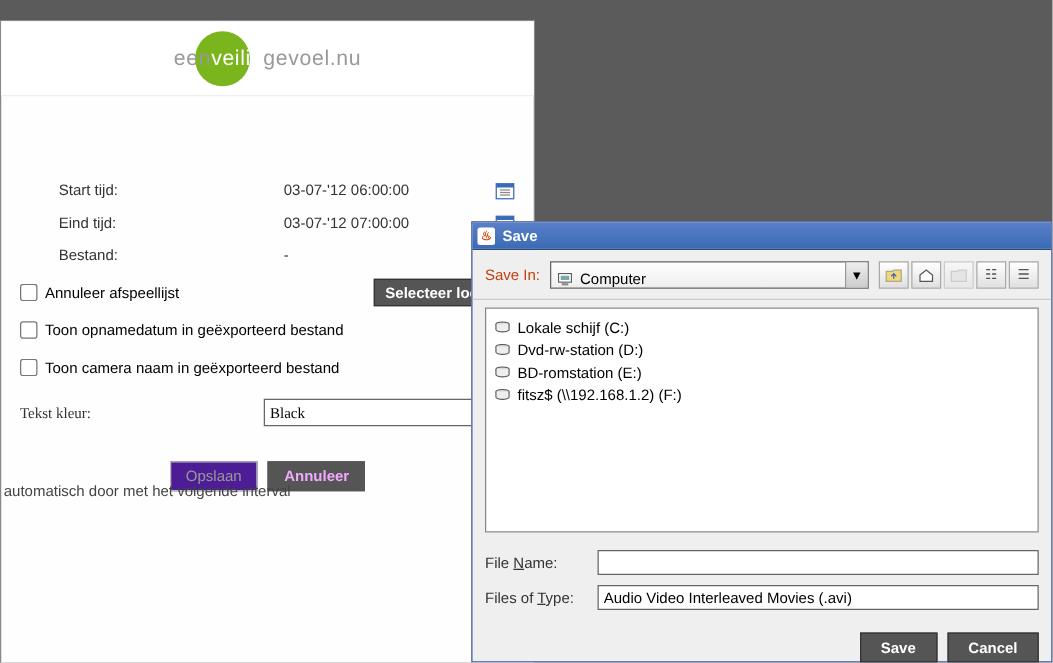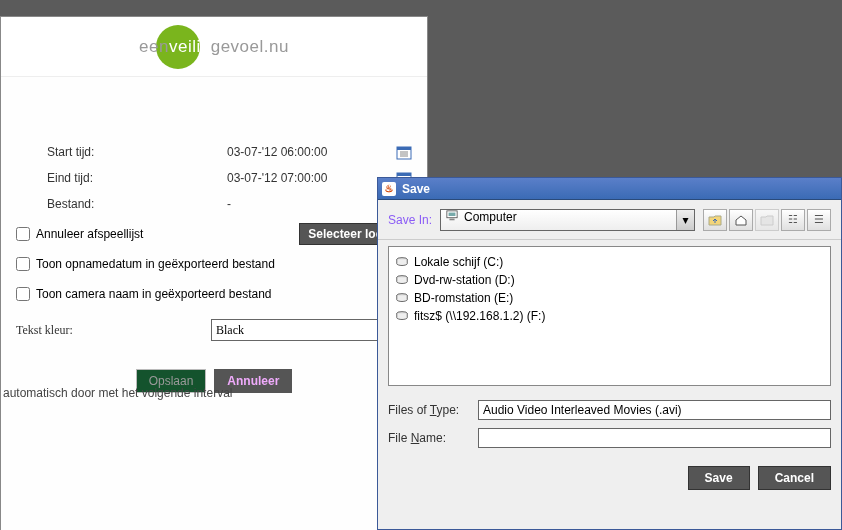--- a/index.html
+++ b/index.html
@@ -24,39 +24,39 @@
 .check-row input[type=checkbox] { margin-right: 6px; width: 14px; height: 14px; }
 .loc-btn { margin-left: auto; background: #555; color: #fff; border: 1px solid #333; padding: 3px 8px; font-size: 12px; font-weight: bold; cursor: pointer; }
 
 .color-row { display: flex; align-items: center; margin-top: 12px; font-family: Liberation Serif, serif; }
 .color-row .form-label { width: 195px; }
 .color-select { flex: 1; height: 22px; border: 1px solid #666; font-size: 12px; padding-left: 4px; background: #fff; }
 
 .button-row { display: flex; justify-content: center; gap: 8px; margin-top: 28px; }
 .btn { padding: 4px 12px; font-size: 12px; border: 1px solid #555; cursor: pointer; }
 .btn-primary { background: #555; color: #f0abfc; font-weight: bold; }
-.btn-disabled { background: #14532d; color: #999; border-color: #bbb; cursor: default; }
+.btn-disabled { background: #4c1d95; color: #999; border-color: #bbb; cursor: default; }
 
 .partial-text { position: absolute; bottom: 145px; left: 2px; color: #444; font-size: 12px; }
 
 
 .save-dialog { position: absolute; left: 377px; top: 177px; width: 465px; height: 353px; background: #efefef; border: 1px solid #3b5998; }
 .save-titlebar { height: 22px; background: linear-gradient(to bottom, #5a7fc9, #3b6bb5); color: #fff; display: flex; align-items: center; padding-left: 4px; font-size: 12px; font-weight: bold; border-bottom: 1px solid #2a4a7a; }
 .save-titlebar .java-icon { width: 14px; height: 14px; background: #fff; border-radius: 2px; margin-right: 6px; display: inline-flex; align-items: center; justify-content: center; color: #d04000; font-size: 10px; }
 
 .save-toolbar { height: 40px; display: flex; align-items: center; padding: 0 10px; gap: 8px; border-bottom: 1px solid #ccc; }
-.save-toolbar-label { color: #8b5cf6; }
-.save-in-select { flex: 1; height: 22px; border: 1px solid #666; background: linear-gradient(to bottom, #fff, #eee); display: flex; align-items: flex-start; padding: 0 4px; position: relative; }
+.save-toolbar-label { color: #c2410c; }
+.save-in-select { flex: 1; height: 22px; border: 1px solid #666; background: linear-gradient(to bottom, #fff, #eee); display: flex; align-items: flex-end; padding: 0 4px; position: relative; }
 .save-in-select .computer-icon { width: 14px; height: 12px; margin-right: 5px; }
 .save-in-select .dropdown-arrow { position: absolute; right: 0; top: 0; width: 18px; height: 100%; border-left: 1px solid #999; display: flex; align-items: center; justify-content: center; background: linear-gradient(to bottom, #eee, #ccc); }
 .toolbar-btns { display: flex; gap: 2px; }
 .tb-btn { width: 24px; height: 22px; border: 1px solid #aaa; background: linear-gradient(to bottom, #fff, #e0e0e0); display: flex; align-items: center; justify-content: center; font-size: 11px; color: #555; }
 .tb-btn.disabled { opacity: 0.5; }
 
-.file-list { margin: 6px 10px; background: #fff; border: 1px solid #888; height: 140px; padding: 6px; overflow: auto; }
+.file-list { margin: 6px 10px; background: #fff; border: 1px solid #888; height: 180px; padding: 6px; overflow: auto; }
 .drive-item { display: flex; align-items: center; height: 18px; gap: 5px; color: #000; font-size: 12px; }
 .drive-item .drive-icon { width: 14px; height: 12px; }
 
 .save-bottom { padding: 4px 10px 10px 10px; }
 .save-field-row { display: flex; align-items: center; height: 28px; }
 .save-field-label { width: 90px; color: #333; }
 .save-field-label u { text-decoration: underline; }
 .save-field-input { flex: 1; height: 20px; border: 1px solid #666; background: #fff; padding: 0 4px; font-size: 12px; }
 .save-buttons { display: flex; justify-content: flex-end; gap: 8px; margin-top: 14px; }
 .save-btn { padding: 4px 16px; background: #555; color: #fff; border: 1px solid #333; font-weight: bold; cursor: pointer; font-size: 12px; }
@@ -202,28 +202,28 @@
           <ellipse cx="8" cy="3" rx="6" ry="2" fill="#ddd" stroke="#555"></ellipse>
           <path d="M2 3v5c0 1 3 2 6 2s6-1 6-2V3" fill="#eee" stroke="#555"></path>
         </svg>
       <span>fitsz$ (\\192.168.1.2) (F:)</span>
     </div>
   </div>
 
   <div class="save-bottom">
     <div class="save-field-row">
       <span class="save-field-label">
-        <span>Files of </span><u>T</u><span>ype:</span>
-      </span>
-      <input class="save-field-input" value="Audio Video Interleaved Movies (.avi)" style="">
+        <span>File </span><u>N</u><span>ame:</span>
+      </span>
+      <input class="save-field-input" value="" style="">
     </div>
     <div class="save-field-row">
       <span class="save-field-label">
-        <span>File </span><u>N</u><span>ame:</span>
-      </span>
-      <input class="save-field-input" value="" style="">
+        <span>Files of </span><u>T</u><span>ype:</span>
+      </span>
+      <input class="save-field-input" value="Audio Video Interleaved Movies (.avi)" style="">
     </div>
     <div class="save-buttons">
       <button class="save-btn">Save</button>
       <button class="save-btn">Cancel</button>
     </div>
   </div>
 </div>
 
 </body></html>

